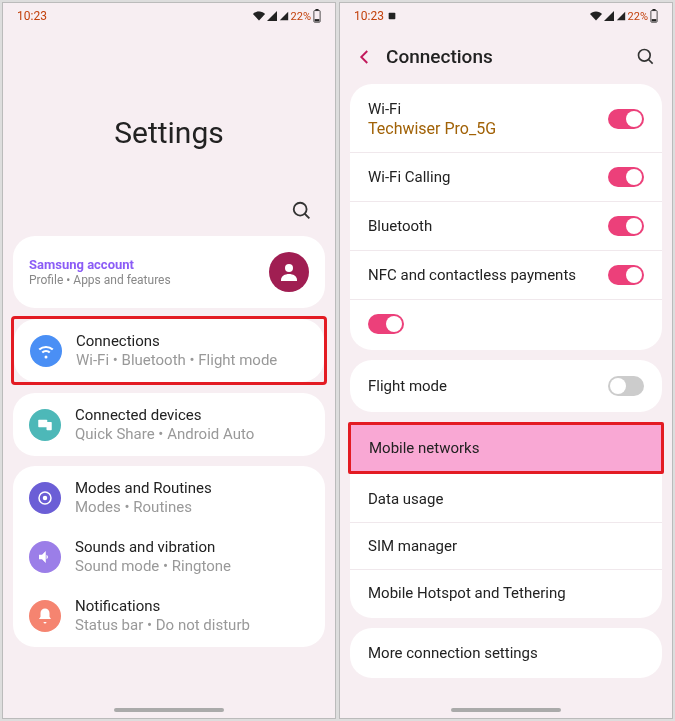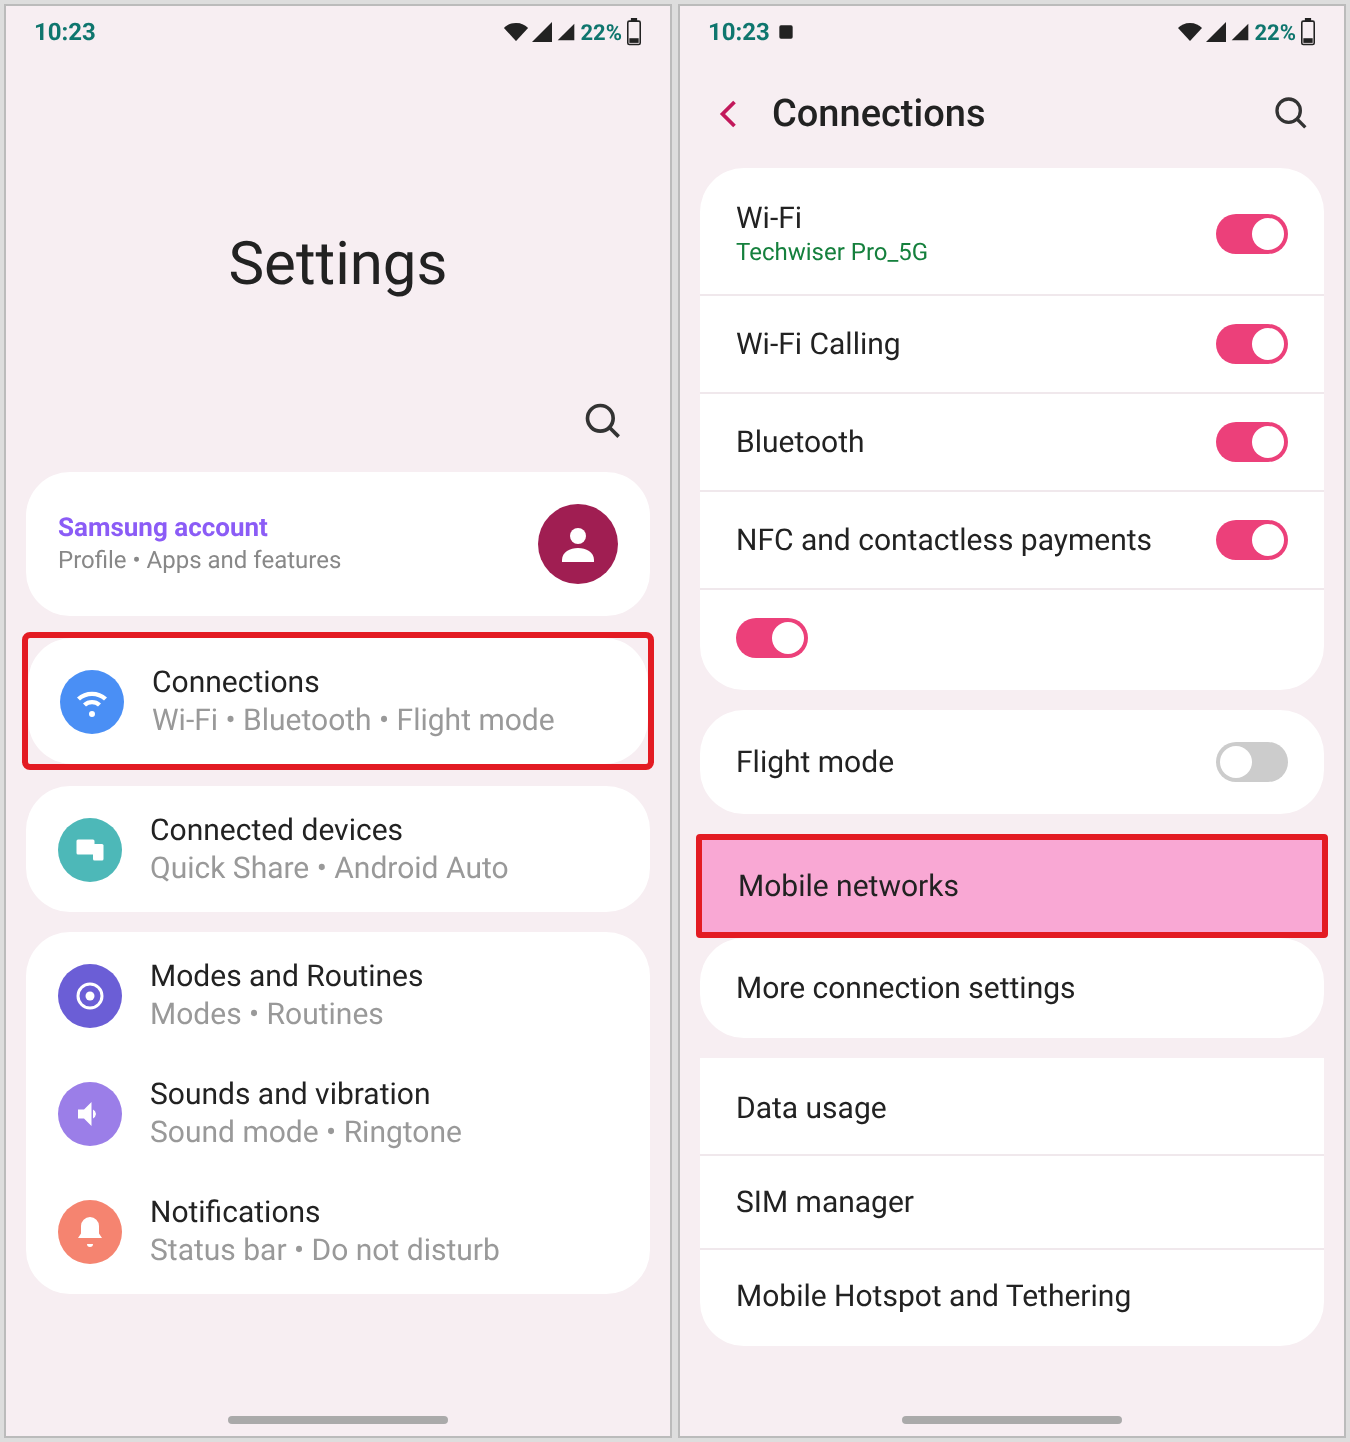--- a/index.html
+++ b/index.html
@@ -1,18 +1,18 @@
 <!DOCTYPE html>
 <html><head>
 <meta charset="utf-8">
 <style>
 *{box-sizing:border-box;margin:0;padding:0;font-family:-apple-system,BlinkMacSystemFont,'Segoe UI',Roboto,sans-serif}
 body{background:#ddd;display:flex;justify-content:center;align-items:flex-start;padding:2px;gap:3px}
 .phone{width:334px;height:717px;background:#f7eef2;border:1px solid #bbb;overflow:hidden;position:relative}
-.status-bar{display:flex;justify-content:space-between;align-items:center;padding:6px 14px 4px;font-size:12px;font-weight:700;color:#0f766e}
+.status-bar{display:flex;justify-content:space-between;align-items:center;padding:6px 14px 4px;font-size:12px;font-weight:400;color:#c2410c}
 .status-right{display:flex;align-items:center;gap:2px;font-size:11px}
 .status-icons{display:flex;align-items:center;gap:1px}
 .big-title{font-size:30px;font-weight:400;text-align:center;color:#222;padding:88px 0 50px}
 .search-row{display:flex;justify-content:flex-end;padding:0 22px 14px}
 .search-icon{width:22px;height:22px;color:#333}
 .card{background:#fff;border-radius:22px;margin:0 10px 10px;padding:2px 0;overflow:hidden}
 .account-row{display:flex;align-items:center;justify-content:space-between;padding:14px 16px}
 .account-text .title{font-size:13px;font-weight:700;color:#8b5cf6}
 .account-text .sub{font-size:12px;color:#888;margin-top:1px}
 .avatar{width:40px;height:40px;border-radius:50%;background:#a01e52;display:flex;align-items:center;justify-content:center}
@@ -27,21 +27,21 @@
 .setting-text .title{font-size:15px;font-weight:400;color:#222}
 .setting-text .sub{font-size:15px;color:#999;margin-top:1px}
 .highlight{border:3px solid #e31b23;border-radius:4px;margin:-2px 8px 8px;padding:0}
 .highlight .card-inner{background:#fff;border-radius:22px;padding:2px 0}
 .header-row{display:flex;align-items:center;padding:18px 16px 16px;gap:12px}
 .back-chev{color:#c2185b;font-size:20px;font-weight:300}
 .header-title{font-size:19px;font-weight:500;color:#222;flex:1}
 .conn-row{display:flex;align-items:center;justify-content:space-between;padding:14px 18px}
 .conn-row+.conn-row{border-top:1px solid #f0e8ec}
 .conn-text .title{font-size:15px;color:#222}
-.conn-text .sub{font-size:12px;color:#15803d;margin-top:1px}
+.conn-text .sub{font-size:16px;color:#a16207;margin-top:1px}
 .conn-text .sub-gray{font-size:11px;color:#999;margin-top:1px}
 .toggle{width:36px;height:20px;border-radius:10px;position:relative;flex-shrink:0}
 .toggle.on{background:#ec407a}
 .toggle.off{background:#ccc}
 .toggle::after{content:'';position:absolute;width:16px;height:16px;border-radius:50%;background:#fff;top:2px}
 .toggle.on::after{right:2px}
 .toggle.off::after{left:2px}
 .highlight-conn{border:3px solid #e31b23;margin:0 8px;border-radius:2px}
 .highlight-conn .conn-row{background:#f9a8d4;border-top:0}
 .home-bar{position:absolute;bottom:6px;left:50%;transform:translateX(-50%);width:110px;height:4px;background:#aaa;border-radius:2px}
@@ -250,40 +250,40 @@
   </div>
 
   <div class="highlight-conn">
     <div class="conn-row">
       <div class="conn-text">
           <div class="title">Mobile networks</div>
         </div>
     </div>
   </div>
 
+  <div class="card" style="border-top-left-radius:0;border-top-right-radius:0;margin-top:0">
+    <div class="conn-row">
+      <div class="conn-text">
+          <div class="title">Data usage</div>
+        </div>
+    </div>
+    <div class="conn-row">
+      <div class="conn-text">
+          <div class="title">SIM manager</div>
+        </div>
+    </div>
+    <div class="conn-row">
+      <div class="conn-text">
+          <div class="title">Mobile Hotspot and Tethering</div>
+        </div>
+    </div>
+  </div>
+
   <div class="card">
     <div class="conn-row">
       <div class="conn-text">
           <div class="title">More connection settings</div>
-        </div>
-    </div>
-  </div>
-
-  <div class="card" style="border-top-left-radius:0;border-top-right-radius:0;margin-top:0">
-    <div class="conn-row">
-      <div class="conn-text">
-          <div class="title">Data usage</div>
-        </div>
-    </div>
-    <div class="conn-row">
-      <div class="conn-text">
-          <div class="title">SIM manager</div>
-        </div>
-    </div>
-    <div class="conn-row">
-      <div class="conn-text">
-          <div class="title">Mobile Hotspot and Tethering</div>
         </div>
     </div>
   </div>
 
   <div class="home-bar"></div>
 </div>
 
 </body></html>

